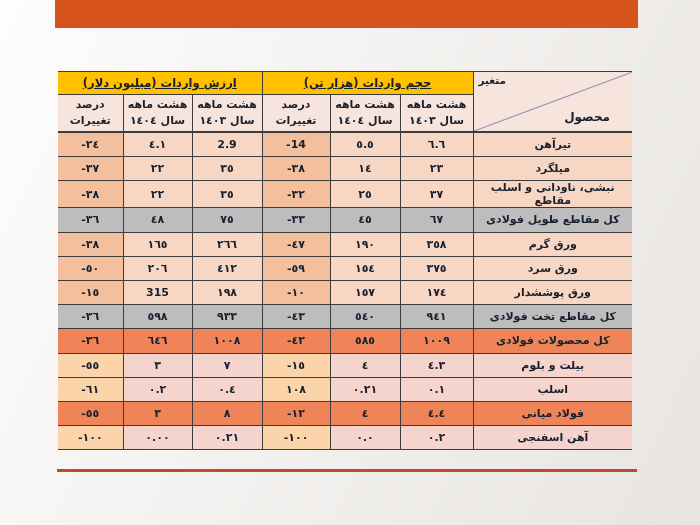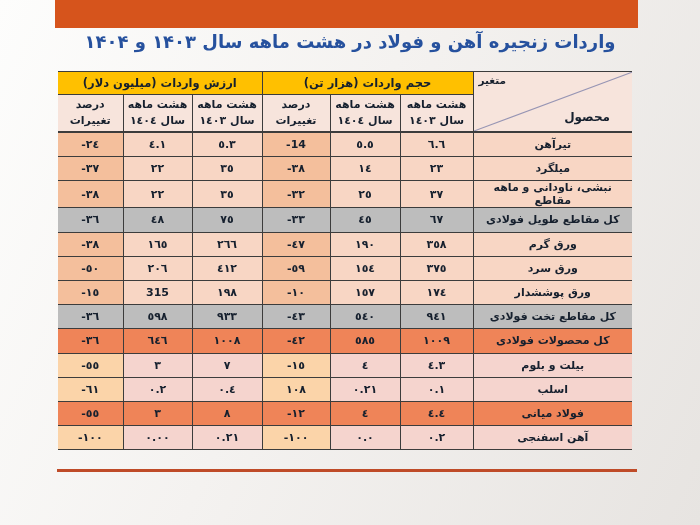--- a/index.html
+++ b/index.html
@@ -16,21 +16,21 @@
     position:absolute;top:31px;left:0;width:100%;text-align:center;direction:rtl;
     color:var(--title_blue,#26519e);font-size:18px;font-weight:bold;letter-spacing:0;
   }
   
   .tbl-wrap{position:absolute;left:58px;top:71px;width:574px;}
   table{width:574px;border-collapse:collapse;table-layout:fixed;}
   th,td{border:1px solid #3c3c3c;padding:0;vertical-align:middle;text-align:center;
         color:#16202e;font-weight:bold;overflow:hidden;}
   tr>*:first-child{border-right:none;}
   tr>*:last-child{border-left:none;}
-  .th-group{height:22px;font-size:11.5px;background:var(--yellow,#ffc000);}
+  .th-group{height:22px;font-size:11.5px;background:var(--yellow,#ffc000);text-decoration:underline;}
   .th-sub{height:36px;font-size:11px;white-space:pre-line;line-height:1.45;background:var(--subheader,#f7e4dc);}
   .th-diag{position:relative;background:var(--subheader,#f7e4dc);}
   .th-diag svg{position:absolute;left:0;top:0;width:100%;height:100%;}
   .lbl-variable{position:absolute;top:2px;left:5px;font-size:10.5px;}
   .lbl-product{position:absolute;bottom:7px;right:22px;font-size:12px;}
   tbody td{height:23.2px;font-size:11px;}
   tbody tr:first-child td{border-top-width:2px;}
   td.num,td.pct{direction:ltr;}
   .row-item td{background:var(--pink,#f8d6c4);}
   .row-item td.pct{background:var(--pct,#f4bf9c);}
@@ -48,21 +48,20 @@
   .footer-note .lbl{font-weight:bold;}
 </style>
 </head>
 <body>
 
 <div class="page">
 
   <div class="orange-bar"></div>
 
 
-  <div class="title">واردات زنجیره آهن و فولاد در هشت ماهه سال ۱۴۰۳ و ۱۴۰۴</div>
 
   <div class="tbl-wrap">
     <table dir="rtl">
       <colgroup>
         <col style="width:159px">
           <col style="width:73px">
           <col style="width:70px">
           <col style="width:68px">
         <col style="width:70px">
           <col style="width:69px">
@@ -92,35 +91,35 @@
 سال ١٤٠٤</th>
           <th class="th-sub">درصد تغییرات</th>
         </tr>
       </thead>
       <tbody>
           <tr class="row-item">
     <td class="product">تیرآهن</td>
     <td class="num">٦.٦</td>
     <td class="num">٥.٥</td>
     <td class="pct">-14</td>
-    <td class="num">٥.٣</td>
+    <td class="num">2.9</td>
     <td class="num">٤.١</td>
     <td class="pct">-٢٤</td>
   </tr>
           <tr class="row-item">
     <td class="product">میلگرد</td>
     <td class="num">٢٣</td>
     <td class="num">١٤</td>
     <td class="pct">-٣٨</td>
     <td class="num">٣٥</td>
     <td class="num">٢٢</td>
     <td class="pct">-٣٧</td>
   </tr>
           <tr class="row-item">
-    <td class="product">نبشی، ناودانی و ماهه مقاطع</td>
+    <td class="product">نبشی، ناودانی و اسلب مقاطع</td>
     <td class="num">٣٧</td>
     <td class="num">٢٥</td>
     <td class="pct">-٣٢</td>
     <td class="num">٣٥</td>
     <td class="num">٢٢</td>
     <td class="pct">-٣٨</td>
   </tr>
           <tr class="row-subtotal">
     <td class="product">کل مقاطع طویل فولادی</td>
     <td class="num">٦٧</td>

